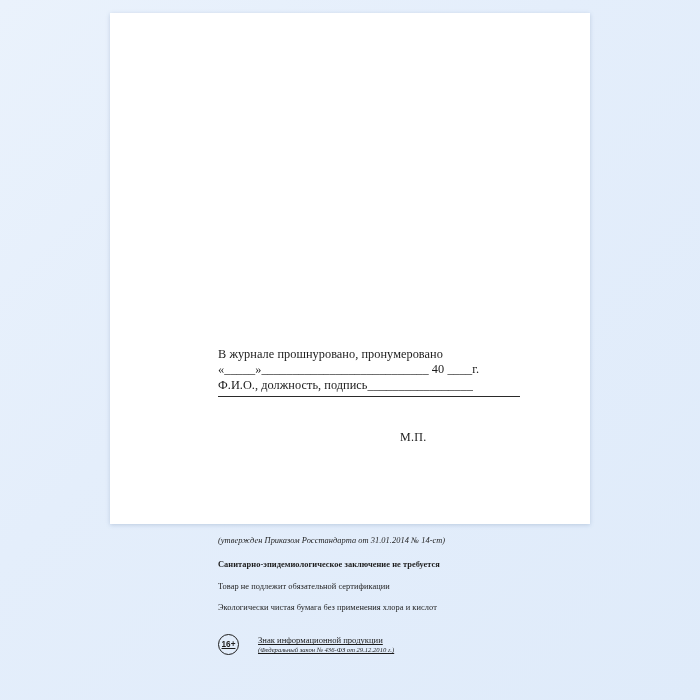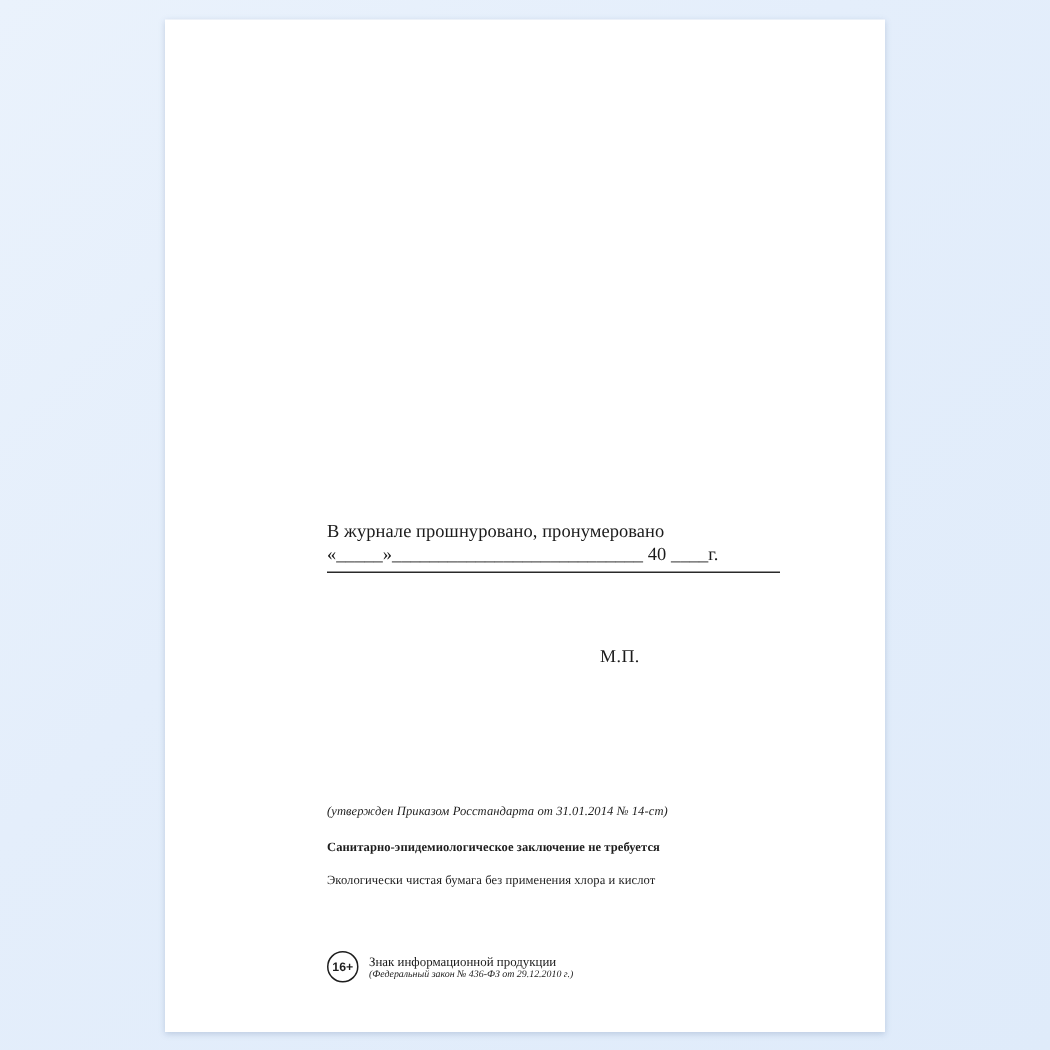--- a/index.html
+++ b/index.html
@@ -17,21 +17,21 @@
     position: relative;
     width: 700px;
     height: 700px;
     background: linear-gradient(135deg, #eaf2fc 0%, #e4eefb 40%, #dfebfa 100%);
   }
   #page {
     position: absolute;
     left: 110px;
     top: 13px;
     width: 480px;
-    height: 675px;
+    height: 511px;
     background: #ffffff;
     box-shadow: 0 1px 4px rgba(90,120,160,0.28);
   }
   .block {
     position: absolute;
     color: #1b1b1b;
   }
 
   
   #cert-block {
@@ -78,39 +78,40 @@
   #legal-block .gap-1 { margin-top: 13px; font-weight: bold; }
   #legal-block .gap-2 { margin-top: 11px; }
   #legal-block .gap-3 { margin-top: 11px; }
 
   
   #age-row {
     left: 108px;
     top: 620px;
     width: 330px;
     display: flex;
-    align-items: flex-end;
+    align-items: center;
+    text-decoration: underline;
   }
   #age-badge {
     width: 19px;
     height: 19px;
     border: 1.1px solid #1d1d1d;
     border-radius: 50%;
     display: flex;
     align-items: center;
     justify-content: center;
     font-size: 8.2px;
     font-family: "Liberation Sans", sans-serif;
     font-weight: bold;
     color: #1d1d1d;
     flex: 0 0 auto;
     margin-top: 1px;
   }
   #age-text {
-    margin-left: 7px;
+    margin-left: 19px;
     padding-top: 2px;
   }
   #age-text .t1 {
     font-size: 8.6px;
     line-height: 10.5px;
   }
   #age-text .t2 {
     font-size: 6.6px;
     line-height: 8.6px;
     font-style: italic;
@@ -118,28 +119,30 @@
 </style>
 </head>
 <body>
 
 <div id="stage">
   <div id="page">
 
     <div class="block" id="cert-block">
       <div class="line">В журнале прошнуровано, пронумеровано</div>
       <div class="line">«_____»___________________________ 40 ____г.</div>
+      <div class="line">Ф.И.О., должность, подпись_________________</div>
       <span class="line-rule"></span>
     </div>
 
     <div class="block" id="stamp-mark">М.П.</div>
 
     <div class="block" id="legal-block">
       <p class="italic">(утвержден Приказом Росстандарта от 31.01.2014 № 14-ст)</p>
       <p class="gap-1">Санитарно-эпидемиологическое заключение не требуется</p>
+      <p class="gap-2">Товар не подлежит обязательной сертификации</p>
       <p class="gap-3">Экологически чистая бумага без применения хлора и кислот</p>
     </div>
 
     <div class="block" id="age-row">
       <div id="age-badge">16+</div>
       <div id="age-text">
         <div class="t1">Знак информационной продукции</div>
         <div class="t2">(Федеральный закон № 436-ФЗ от 29.12.2010 г.)</div>
       </div>
     </div>

